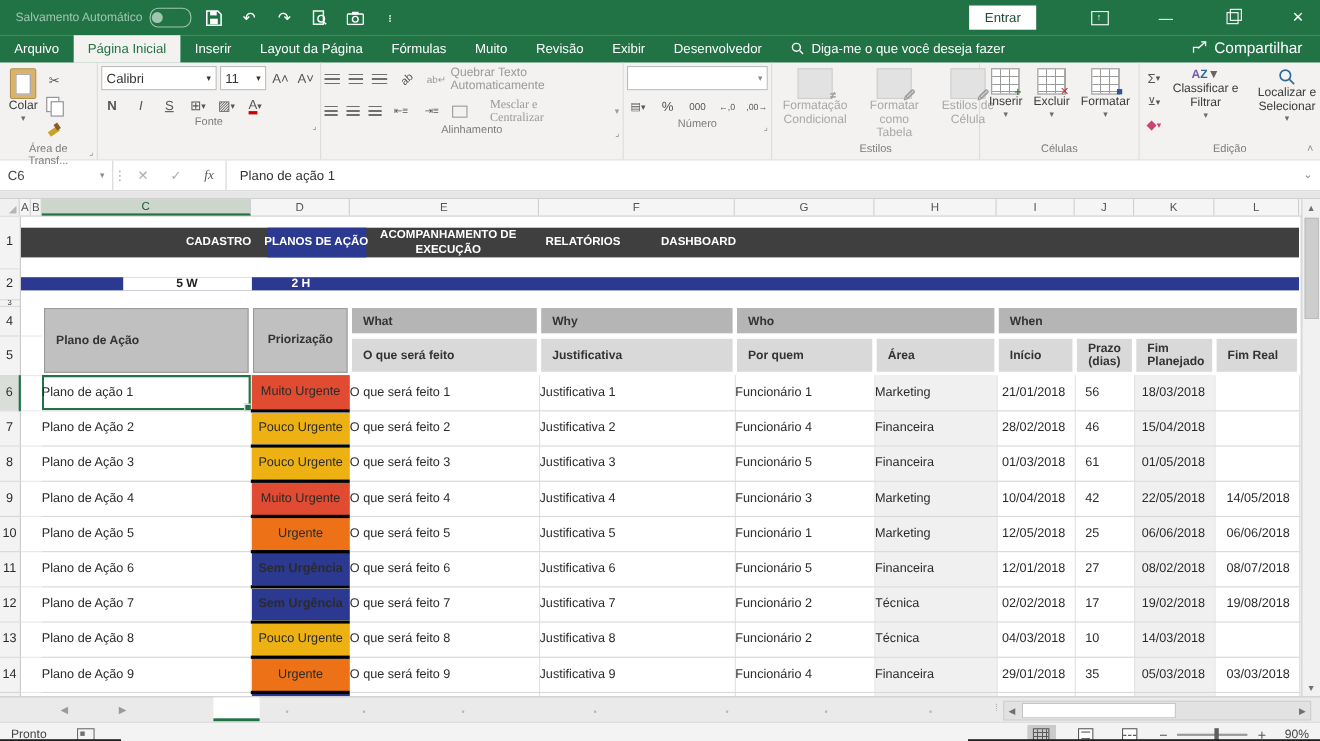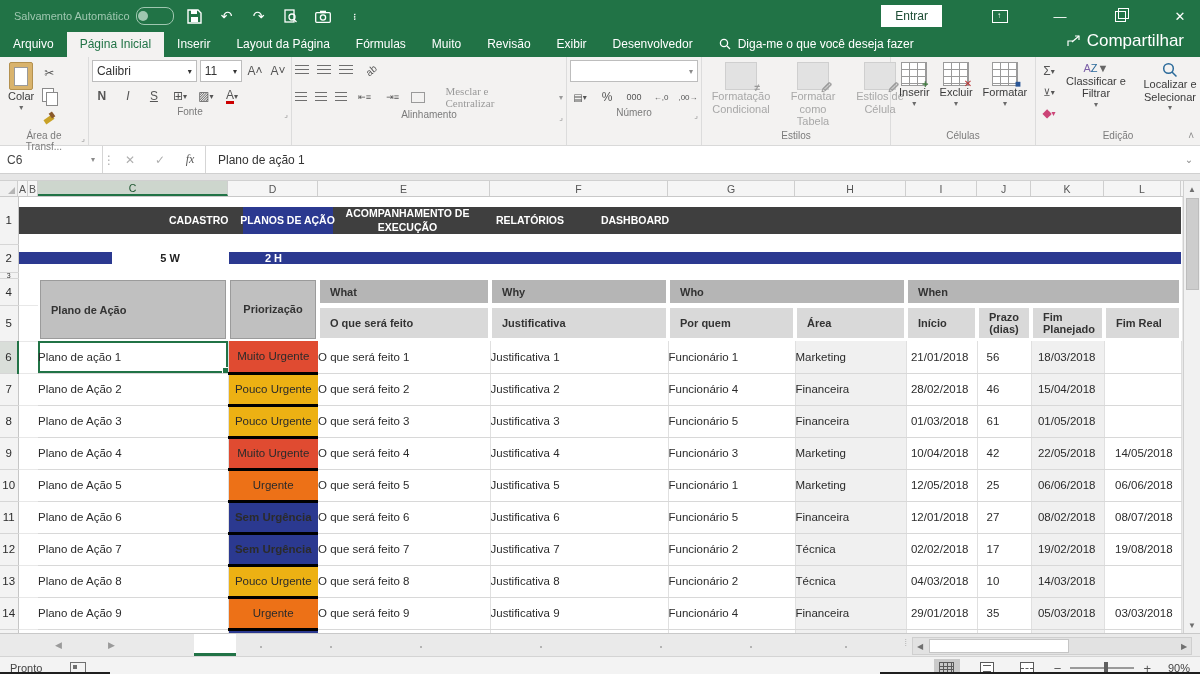--- a/index.html
+++ b/index.html
@@ -22,21 +22,21 @@
   .ribdisp{width:14px;height:11px;border:1px solid #fff;position:relative;}
   .ribdisp::after{content:"↑";position:absolute;font-size:8px;top:0;left:4px;}
   .restoreglyph{width:9px;height:9px;border:1px solid #fff;position:relative;}
   .restoreglyph::before{content:"";position:absolute;width:9px;height:9px;border:1px solid #fff;left:2px;top:-4px;}
 
   
   .tabrow{height:25px;background:#217346;display:flex;align-items:flex-end;color:#fff;flex:0 0 25px;}
   .rtab{font-size:12px;padding:5px 13px 6px;white-space:nowrap;}
   .rtab.active{background:#f3f2f1;color:#217346;font-weight:400;}
   .tellme{display:flex;align-items:center;gap:7px;font-size:12px;color:#fff;padding:0 13px 6px;}
-  .share{margin-left:auto;display:flex;align-items:center;gap:6px;font-size:17px;padding:0 16px 6px;}
+  .share{margin-left:auto;display:flex;align-items:center;gap:6px;font-size:14px;padding:0 16px 6px;}
 
   
   .ribbon{height:88px;background:#f3f2f1;border-bottom:1px solid #d9d9d9;display:flex;flex:0 0 88px;}
   .grp{display:flex;flex-direction:column;border-right:1px solid #dcdcdc;padding:3px 3px 0;}
   .gbody{flex:1;display:flex;}
   .glabel{height:15px;font-size:10px;color:#7b7b7b;text-align:center;position:relative;padding:0 8px;}
   .launcher{position:absolute;right:0;bottom:2px;font-size:8px;color:#8a8a8a;}
   .bigbtn{display:flex;flex-direction:column;align-items:center;justify-content:flex-start;font-size:11px;color:#3b3b3b;
     padding:2px 5px;line-height:1.15;text-align:center;}
   .bigbtn .caret{font-size:8px;color:#6a6a6a;}
@@ -269,20 +269,24 @@
       </div>
       <div class="glabel"><span>Fonte</span><span class="launcher">⌟</span></div>
     </div>
 
     <div class="grp" style="width:288px;">
       <div style="display:flex;gap:8px;align-items:center;margin-bottom:5px;">
         <span class="alnicon aln-t"></span>
         <span class="alnicon aln-t"></span>
         <span class="alnicon aln-t"></span>
         <span class="mini" style="transform:rotate(-40deg);font-size:10px;">ab</span>
+        <span style="display:flex;align-items:center;gap:4px;color:#9a9a9a;font-size:11px;">
+          <span style="font-size:9px;">ab↵</span>
+            <span>Quebrar Texto Automaticamente</span>
+        </span>
       </div>
       <div style="display:flex;gap:8px;align-items:center;">
         <span class="alnicon aln-l"></span>
         <span class="alnicon aln-l"></span>
         <span class="alnicon aln-l"></span>
         <span class="mini" style="font-size:9px;">⇤≡</span>
         <span class="mini" style="font-size:9px;">⇥≡</span>
         <span style="display:flex;align-items:center;gap:20px;color:#9a9a9a;font-size:11px;font-family:Liberation Serif, serif;">
           <span style="width:13px;height:9px;border:1px solid #9a9a9a;display:inline-block;"></span>
           <span>Mesclar e Centralizar</span>
@@ -363,21 +367,21 @@
       <div class="gbody">
         <div style="display:flex;flex-direction:column;gap:1px;padding-top:1px;">
           <span class="mini">
               <span>Σ</span>
               <span class="caret">▾</span>
             </span>
           <span class="mini" style="font-size:10px;">⊻<span class="caret">▾</span></span>
           <span class="mini" style="color:#c47;">◆<span class="caret">▾</span></span>
         </div>
         <div class="bigbtn">
-          <span style="font-size:11px;font-weight:400;color:#7b5ea7;">A<span style="color:#2b6a9a;">Z</span><span style="color:#666;">▼</span></span>
+          <span style="font-size:11px;font-weight:700;color:#7b5ea7;">A<span style="color:#2b6a9a;">Z</span><span style="color:#666;">▼</span></span>
           <span style="white-space:normal;width:64px;">Classificar e Filtrar</span>
           <span class="caret">▾</span>
         </div>
         <div class="bigbtn">
           <svg width="16" height="16" viewBox="0 0 16 16">
               <circle cx="6.5" cy="6.5" r="4.8" fill="none" stroke="#2b6a9a" stroke-width="1.5"></circle>
               <line x1="10" y1="10" x2="14.5" y2="14.5" stroke="#2b6a9a" stroke-width="1.5"></line>
             </svg>
           <span style="white-space:normal;width:64px;">Localizar e Selecionar</span>
           <span class="caret">▾</span>

